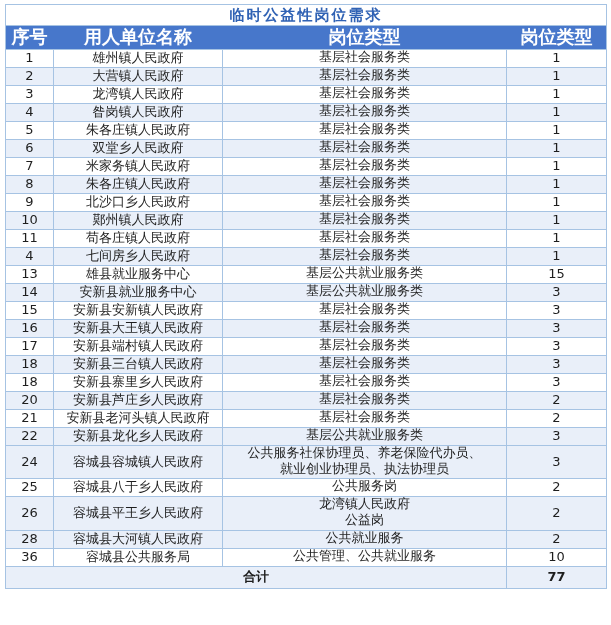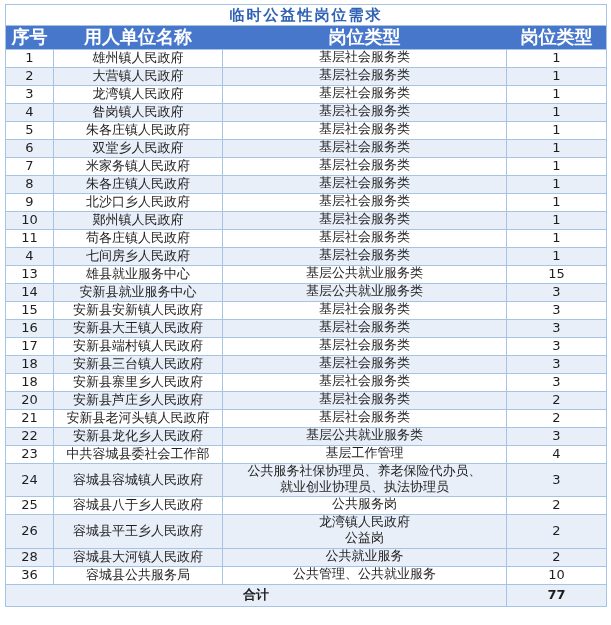--- a/index.html
+++ b/index.html
@@ -211,26 +211,20 @@
           <td class="employer-cell">安新县老河头镇人民政府</td>
           <td class="jobtype-cell">基层社会服务类</td>
           <td class="count-cell">2</td>
         </tr>
         <tr class="stripe">
           <td class="serial-cell">22</td>
           <td class="employer-cell">安新县龙化乡人民政府</td>
           <td class="jobtype-cell">基层公共就业服务类</td>
           <td class="count-cell">3</td>
         </tr>
-        <tr>
-          <td class="serial-cell">23</td>
-          <td class="employer-cell">中共容城县委社会工作部</td>
-          <td class="jobtype-cell">基层工作管理</td>
-          <td class="count-cell">4</td>
-        </tr>
         <tr class="stripe">
           <td class="serial-cell">24</td>
           <td class="employer-cell">容城县容城镇人民政府</td>
           <td class="jobtype-cell">公共服务社保协理员、养老保险代办员、
 就业创业协理员、执法协理员</td>
           <td class="count-cell">3</td>
         </tr>
         <tr>
           <td class="serial-cell">25</td>
           <td class="employer-cell">容城县八于乡人民政府</td>

